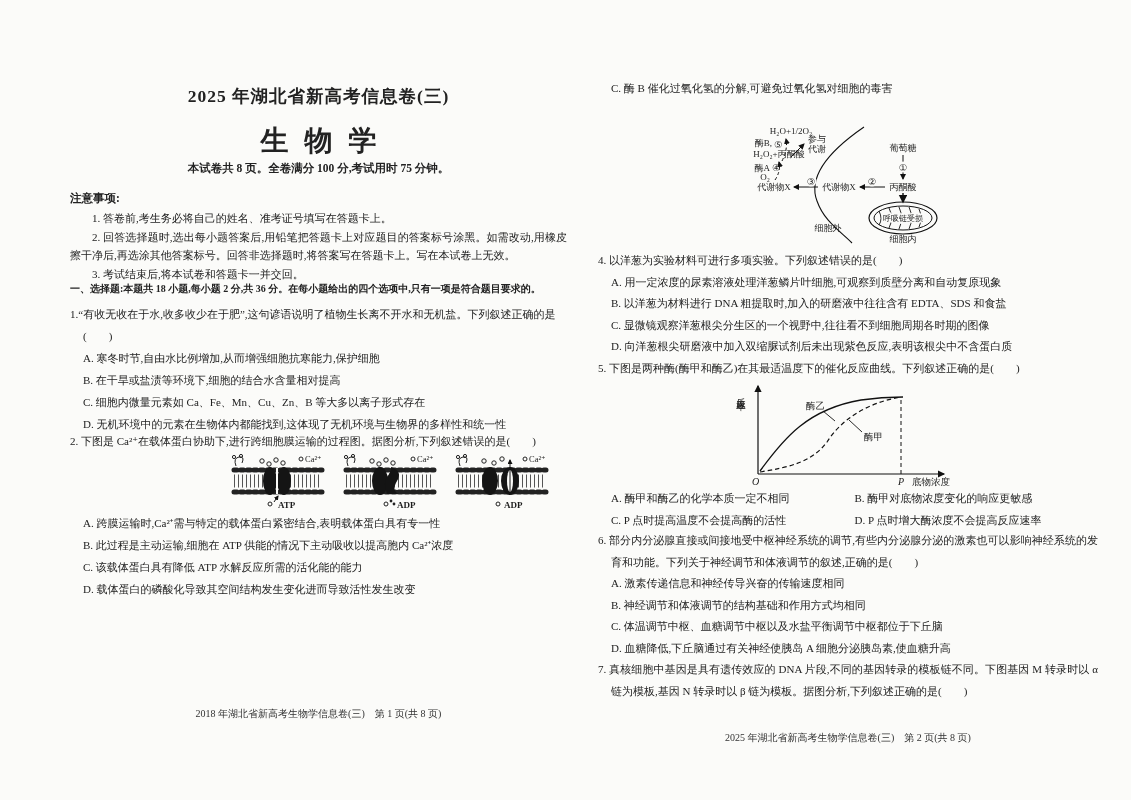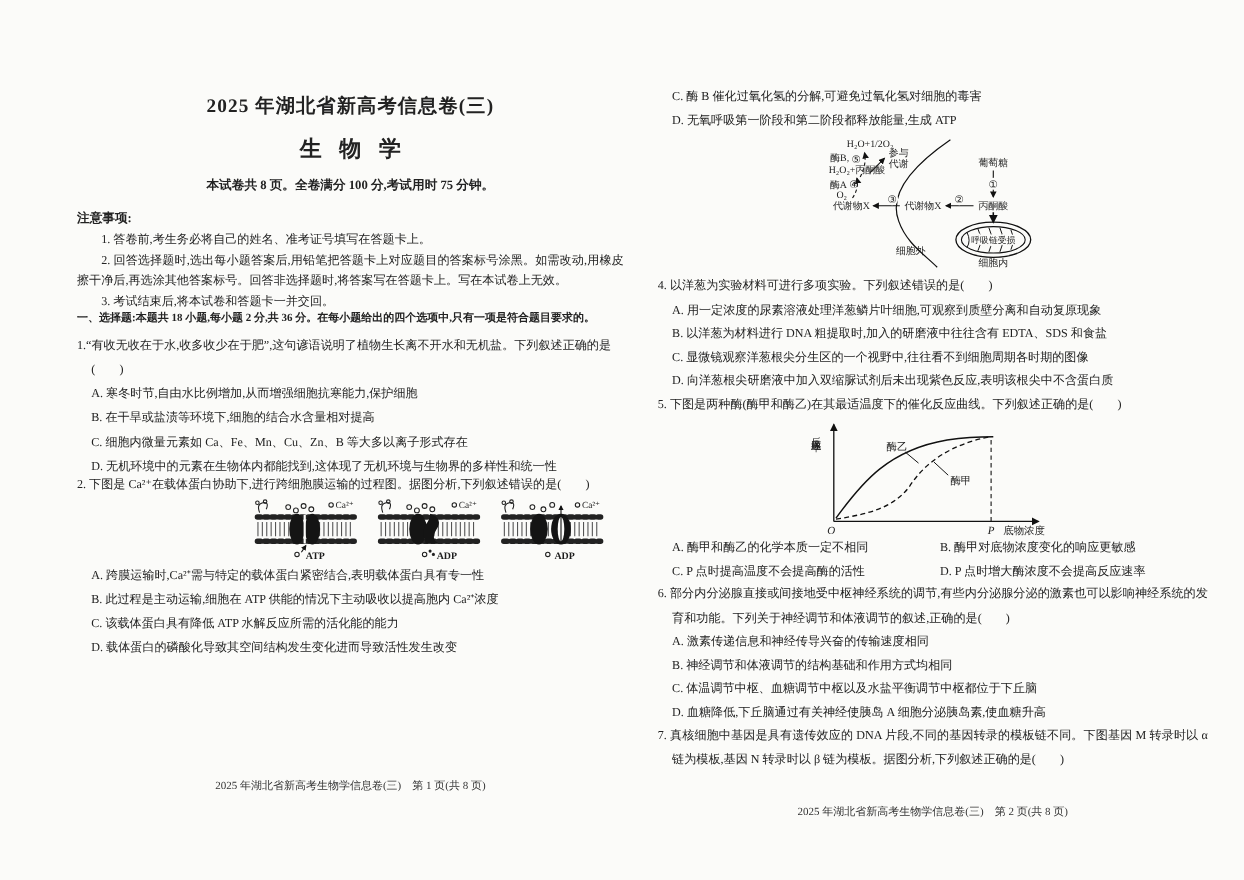--- a/index.html
+++ b/index.html
@@ -7,21 +7,21 @@
     width:1131px;height:800px;position:relative;overflow:hidden;
     background:#fbfbf9;
     font-family:"Liberation Serif","DejaVu Serif",serif;
     color:#222;
   }
   .page{position:absolute;top:0;height:800px;}
   .page-1{left:70px;width:497px;}
   .page-2{left:598px;width:500px;}
   .blk{position:absolute;left:0;width:100%;}
   .title{font-size:17.5px;font-weight:bold;text-align:center;letter-spacing:1px;}
-  .subject{font-size:20px;font-weight:bold;text-align:center;letter-spacing:16px;text-indent:16px;}
+  .subject{font-size:28px;font-weight:bold;text-align:center;letter-spacing:16px;text-indent:16px;}
   .exam-info{font-size:11.5px;font-weight:bold;text-align:center;}
   .notice-title{font-size:11.5px;font-weight:bold;}
   .notice{font-size:11px;line-height:18.5px;text-indent:2em;text-align:justify;}
   .section-header{font-size:10px;font-weight:bold;white-space:nowrap;}
   .q{font-size:11px;line-height:22px;}
   .q .stem{padding-left:13px;text-indent:-13px;text-align:justify;}
   .q .bracket{padding-left:13px;}
   .q .opts{padding-left:13px;}
   .opt{white-space:nowrap;}
   .opt-grid{display:flex;flex-wrap:wrap;}
@@ -142,29 +142,28 @@
   <div class="blk q" style="top:512px;font-family:Liberation Serif, serif;">
     <div class="opts">
       <div class="opt">A. 跨膜运输时,Ca²⁺需与特定的载体蛋白紧密结合,表明载体蛋白具有专一性</div>
       <div class="opt">B. 此过程是主动运输,细胞在 ATP 供能的情况下主动吸收以提高胞内 Ca²⁺浓度</div>
       <div class="opt">C. 该载体蛋白具有降低 ATP 水解反应所需的活化能的能力</div>
       <div class="opt">D. 载体蛋白的磷酸化导致其空间结构发生变化进而导致活性发生改变</div>
     </div>
   </div>
 
 
-  <div class="blk footer" style="top:707px;">2025 年湖北省新高考生物学信息卷(三)　第 1 页(共 8 页)</div>
+  <div class="blk footer" style="top:707px;">2018 年湖北省新高考生物学信息卷(三)　第 1 页(共 8 页)</div>
 </div>
 
 <div class="page page-2">
 
   <div class="blk q" style="top:77px;">
     <div class="opts">
       <div class="opt">C. 酶 B 催化过氧化氢的分解,可避免过氧化氢对细胞的毒害</div>
-      <div class="opt">D. 无氧呼吸第一阶段和第二阶段都释放能量,生成 ATP</div>
     </div>
   </div>
 
   <div class="fig" style="top:123px;left:80px;">
     <svg width="300" height="122" viewBox="0 0 300 122">
       <defs>
         <marker id="arrB" markerWidth="7" markerHeight="7" refX="5" refY="3" orient="auto">
           <path d="M0,0 L6,3 L0,6 z" fill="#111"></path>
         </marker>
       </defs>

